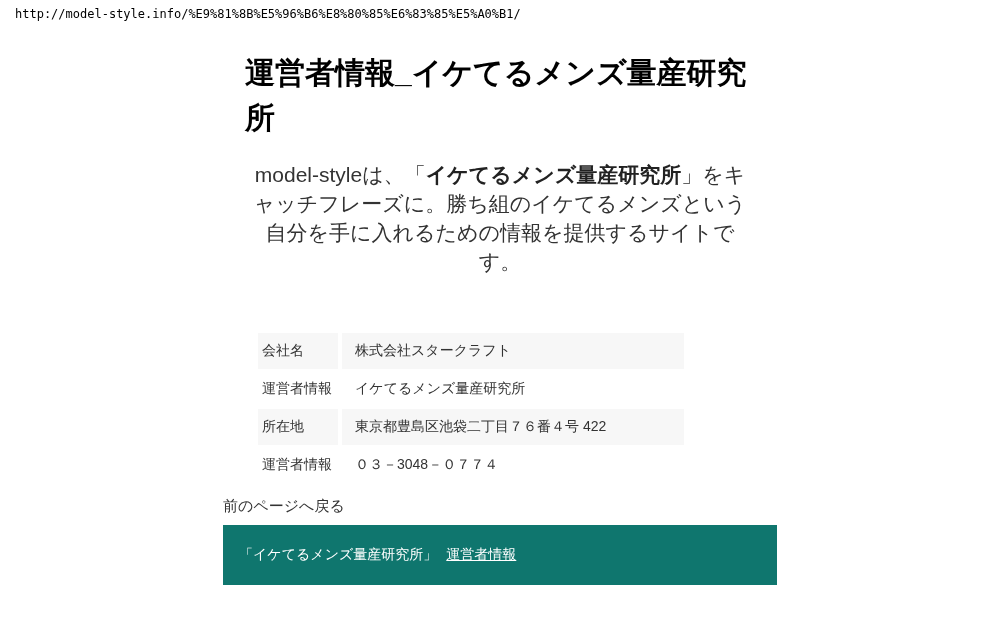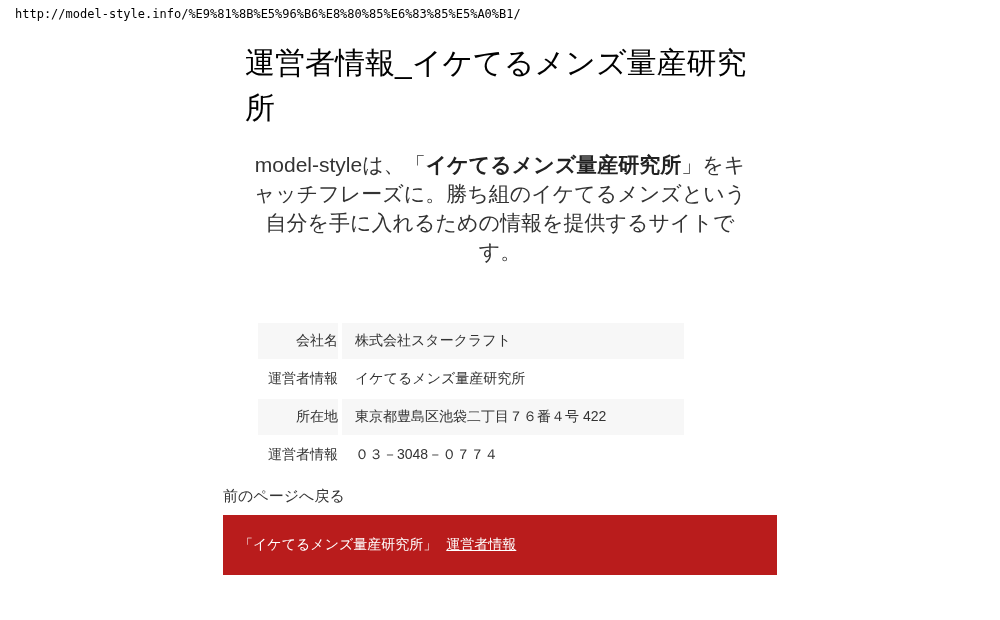--- a/index.html
+++ b/index.html
@@ -26,25 +26,25 @@
     color: #000;
     white-space: nowrap;
   }
   .page {
     width: 554px;
     margin: 0 auto;
     padding-top: 38px;
     box-sizing: border-box;
   }
   .page-title {
-    margin: 2px 22px;
+    margin: 12px 22px;
     width: 508px;
     font-size: 30px;
     line-height: 45px;
-    font-weight: normal;
+    font-weight: bold;
     color: #000;
     letter-spacing: 0;
     word-break: break-all;
   }
   .intro {
     margin: 20px auto 0;
     width: 500px;
     text-align: center;
     font-size: 21px;
     line-height: 29px;
@@ -55,21 +55,21 @@
     margin: 55px 0 0 31px;
     width: 434px;
     border-collapse: separate;
     border-spacing: 4px 2px;
     font-size: 14px;
     color: #333;
     table-layout: fixed;
   }
   .info-table th {
     width: 76px;
-    text-align: right;
+    text-align: left;
     font-weight: normal;
     padding: 9px 0 9px 4px;
     vertical-align: middle;
     white-space: nowrap;
   }
   .info-table td {
     padding: 9px 0 9px 13px;
     vertical-align: middle;
     white-space: nowrap;
   }
@@ -82,21 +82,21 @@
     font-size: 15px;
     line-height: 20px;
   }
   .back-link {
     color: #333;
     text-decoration: none;
     cursor: pointer;
   }
   .site-footer {
     height: 60px;
-    background: #b91c1c;
+    background: #0f766e;
     color: #fff;
     display: flex;
     align-items: center;
     padding: 0 16px;
     box-sizing: border-box;
     font-size: 14px;
   }
   .footer-site-label { margin-right: 9px; }
   .footer-link {
     color: #ffffff;

